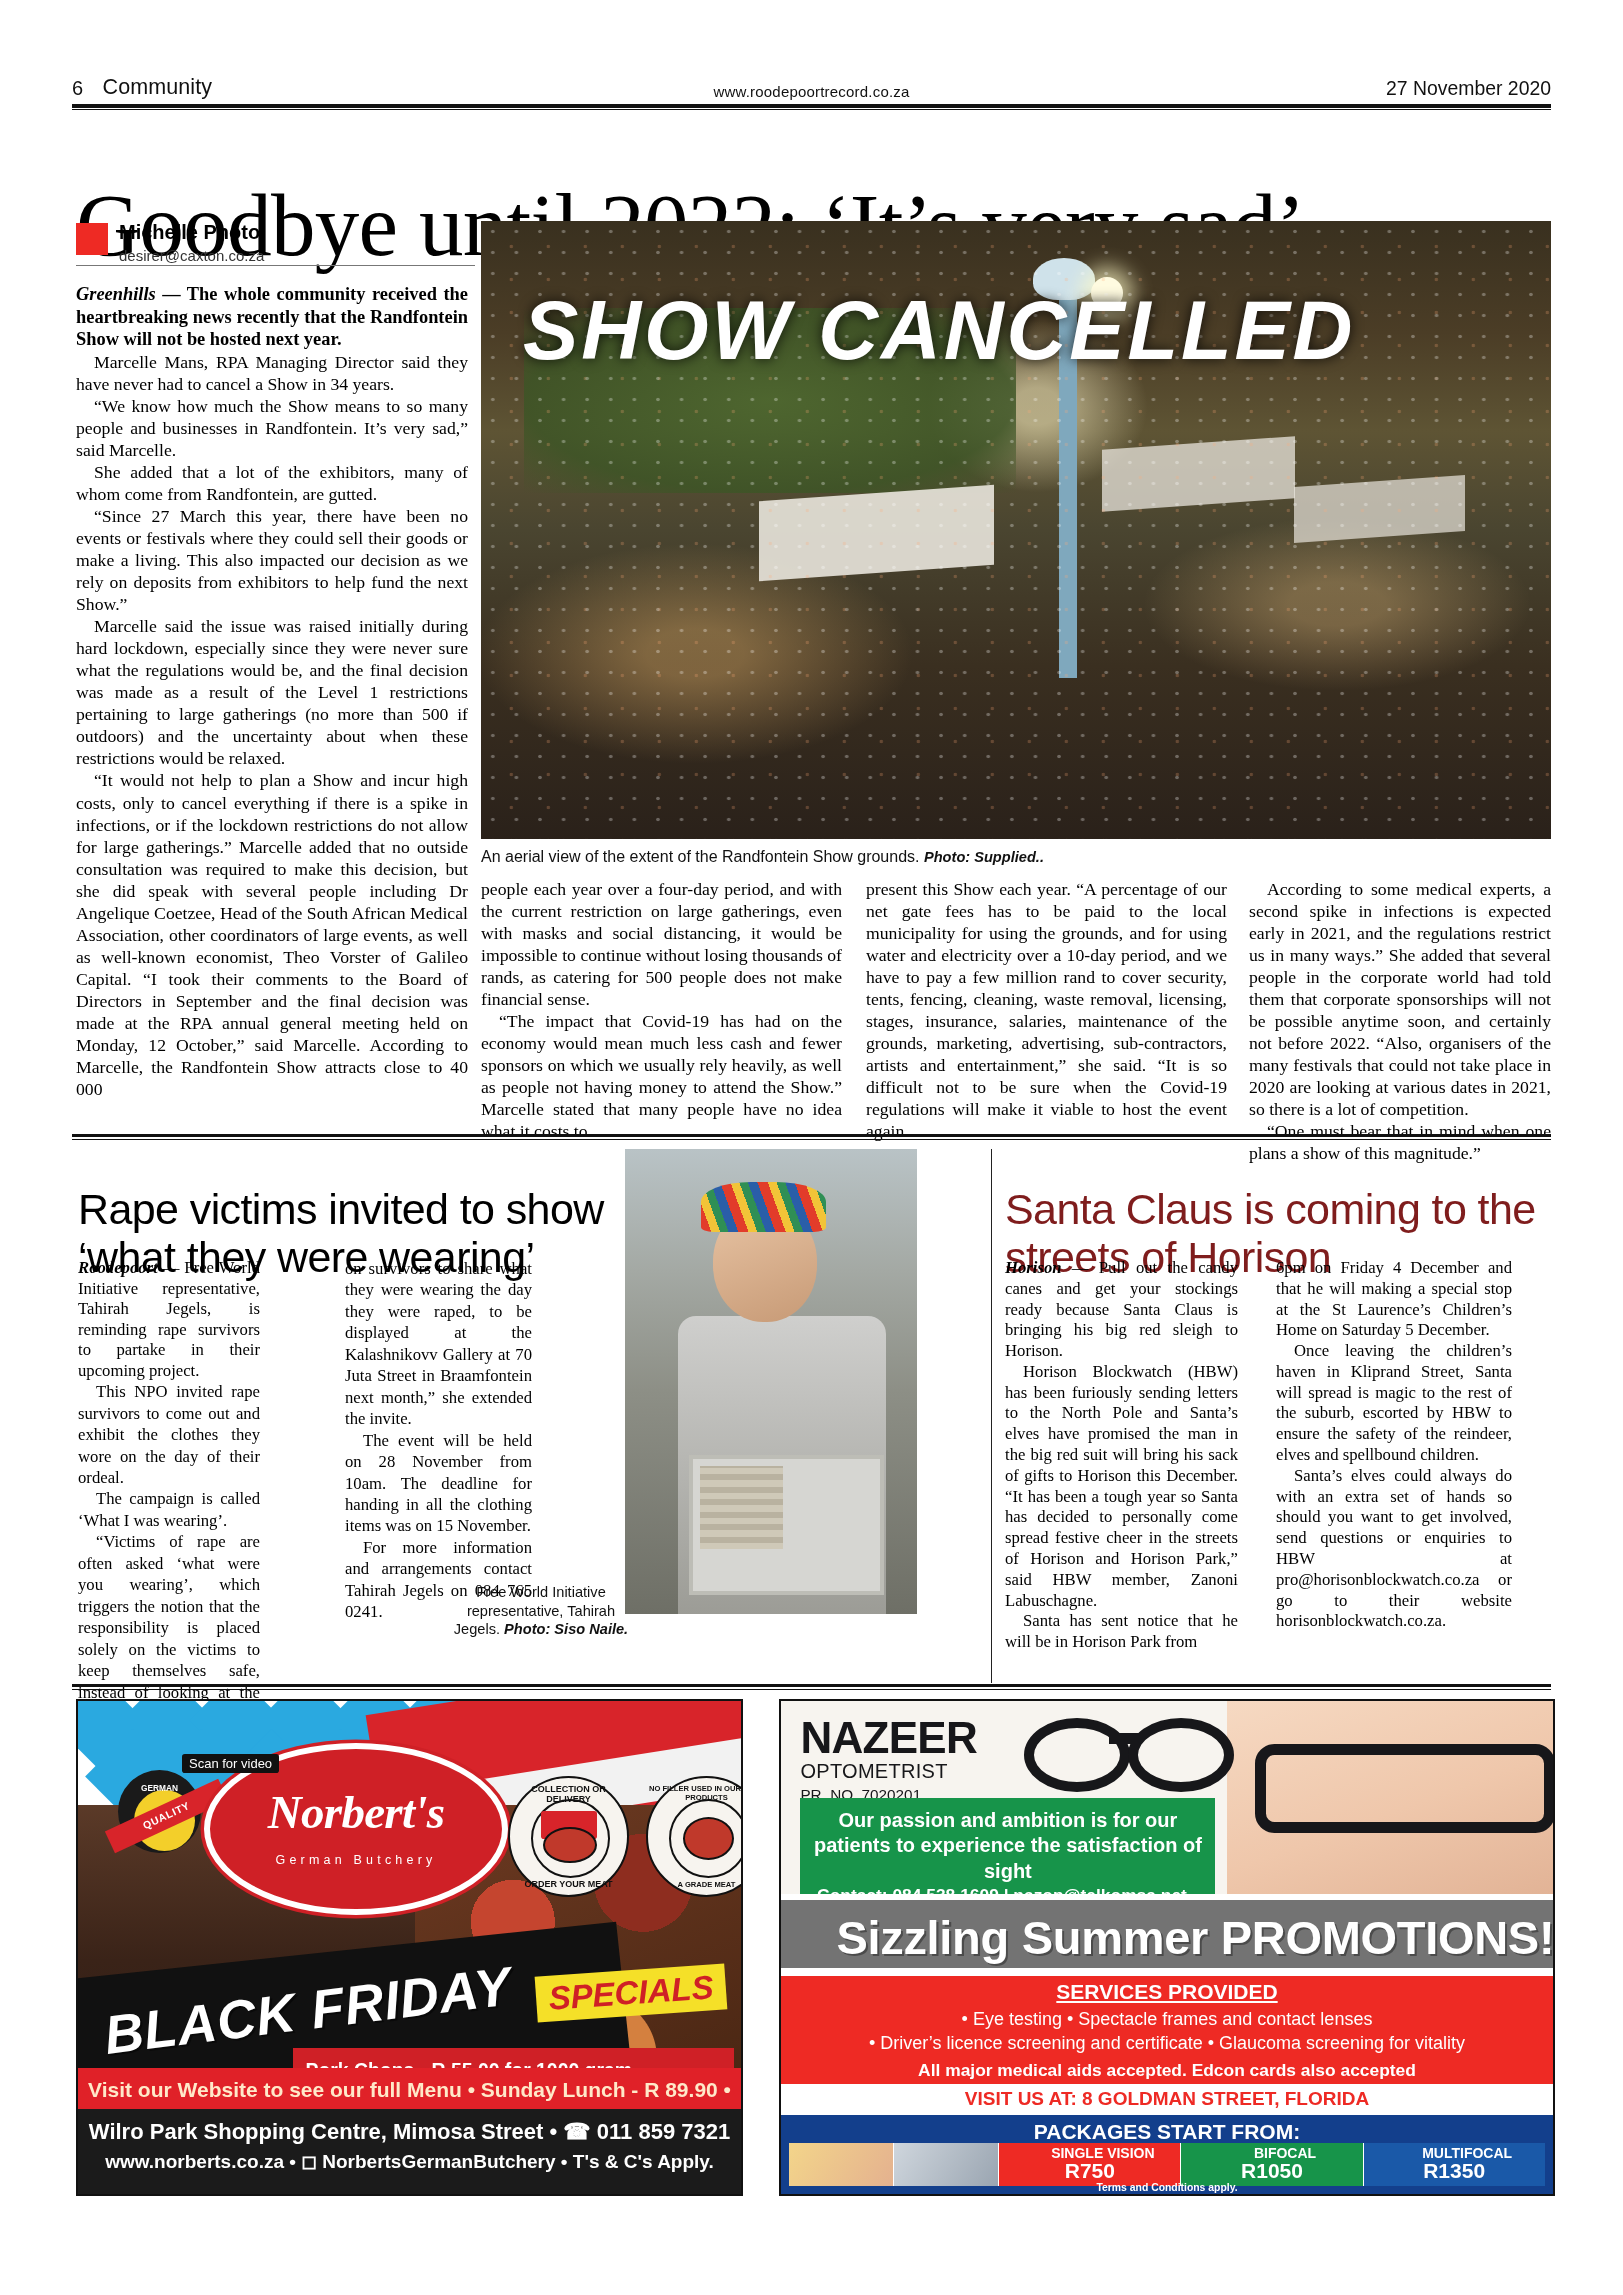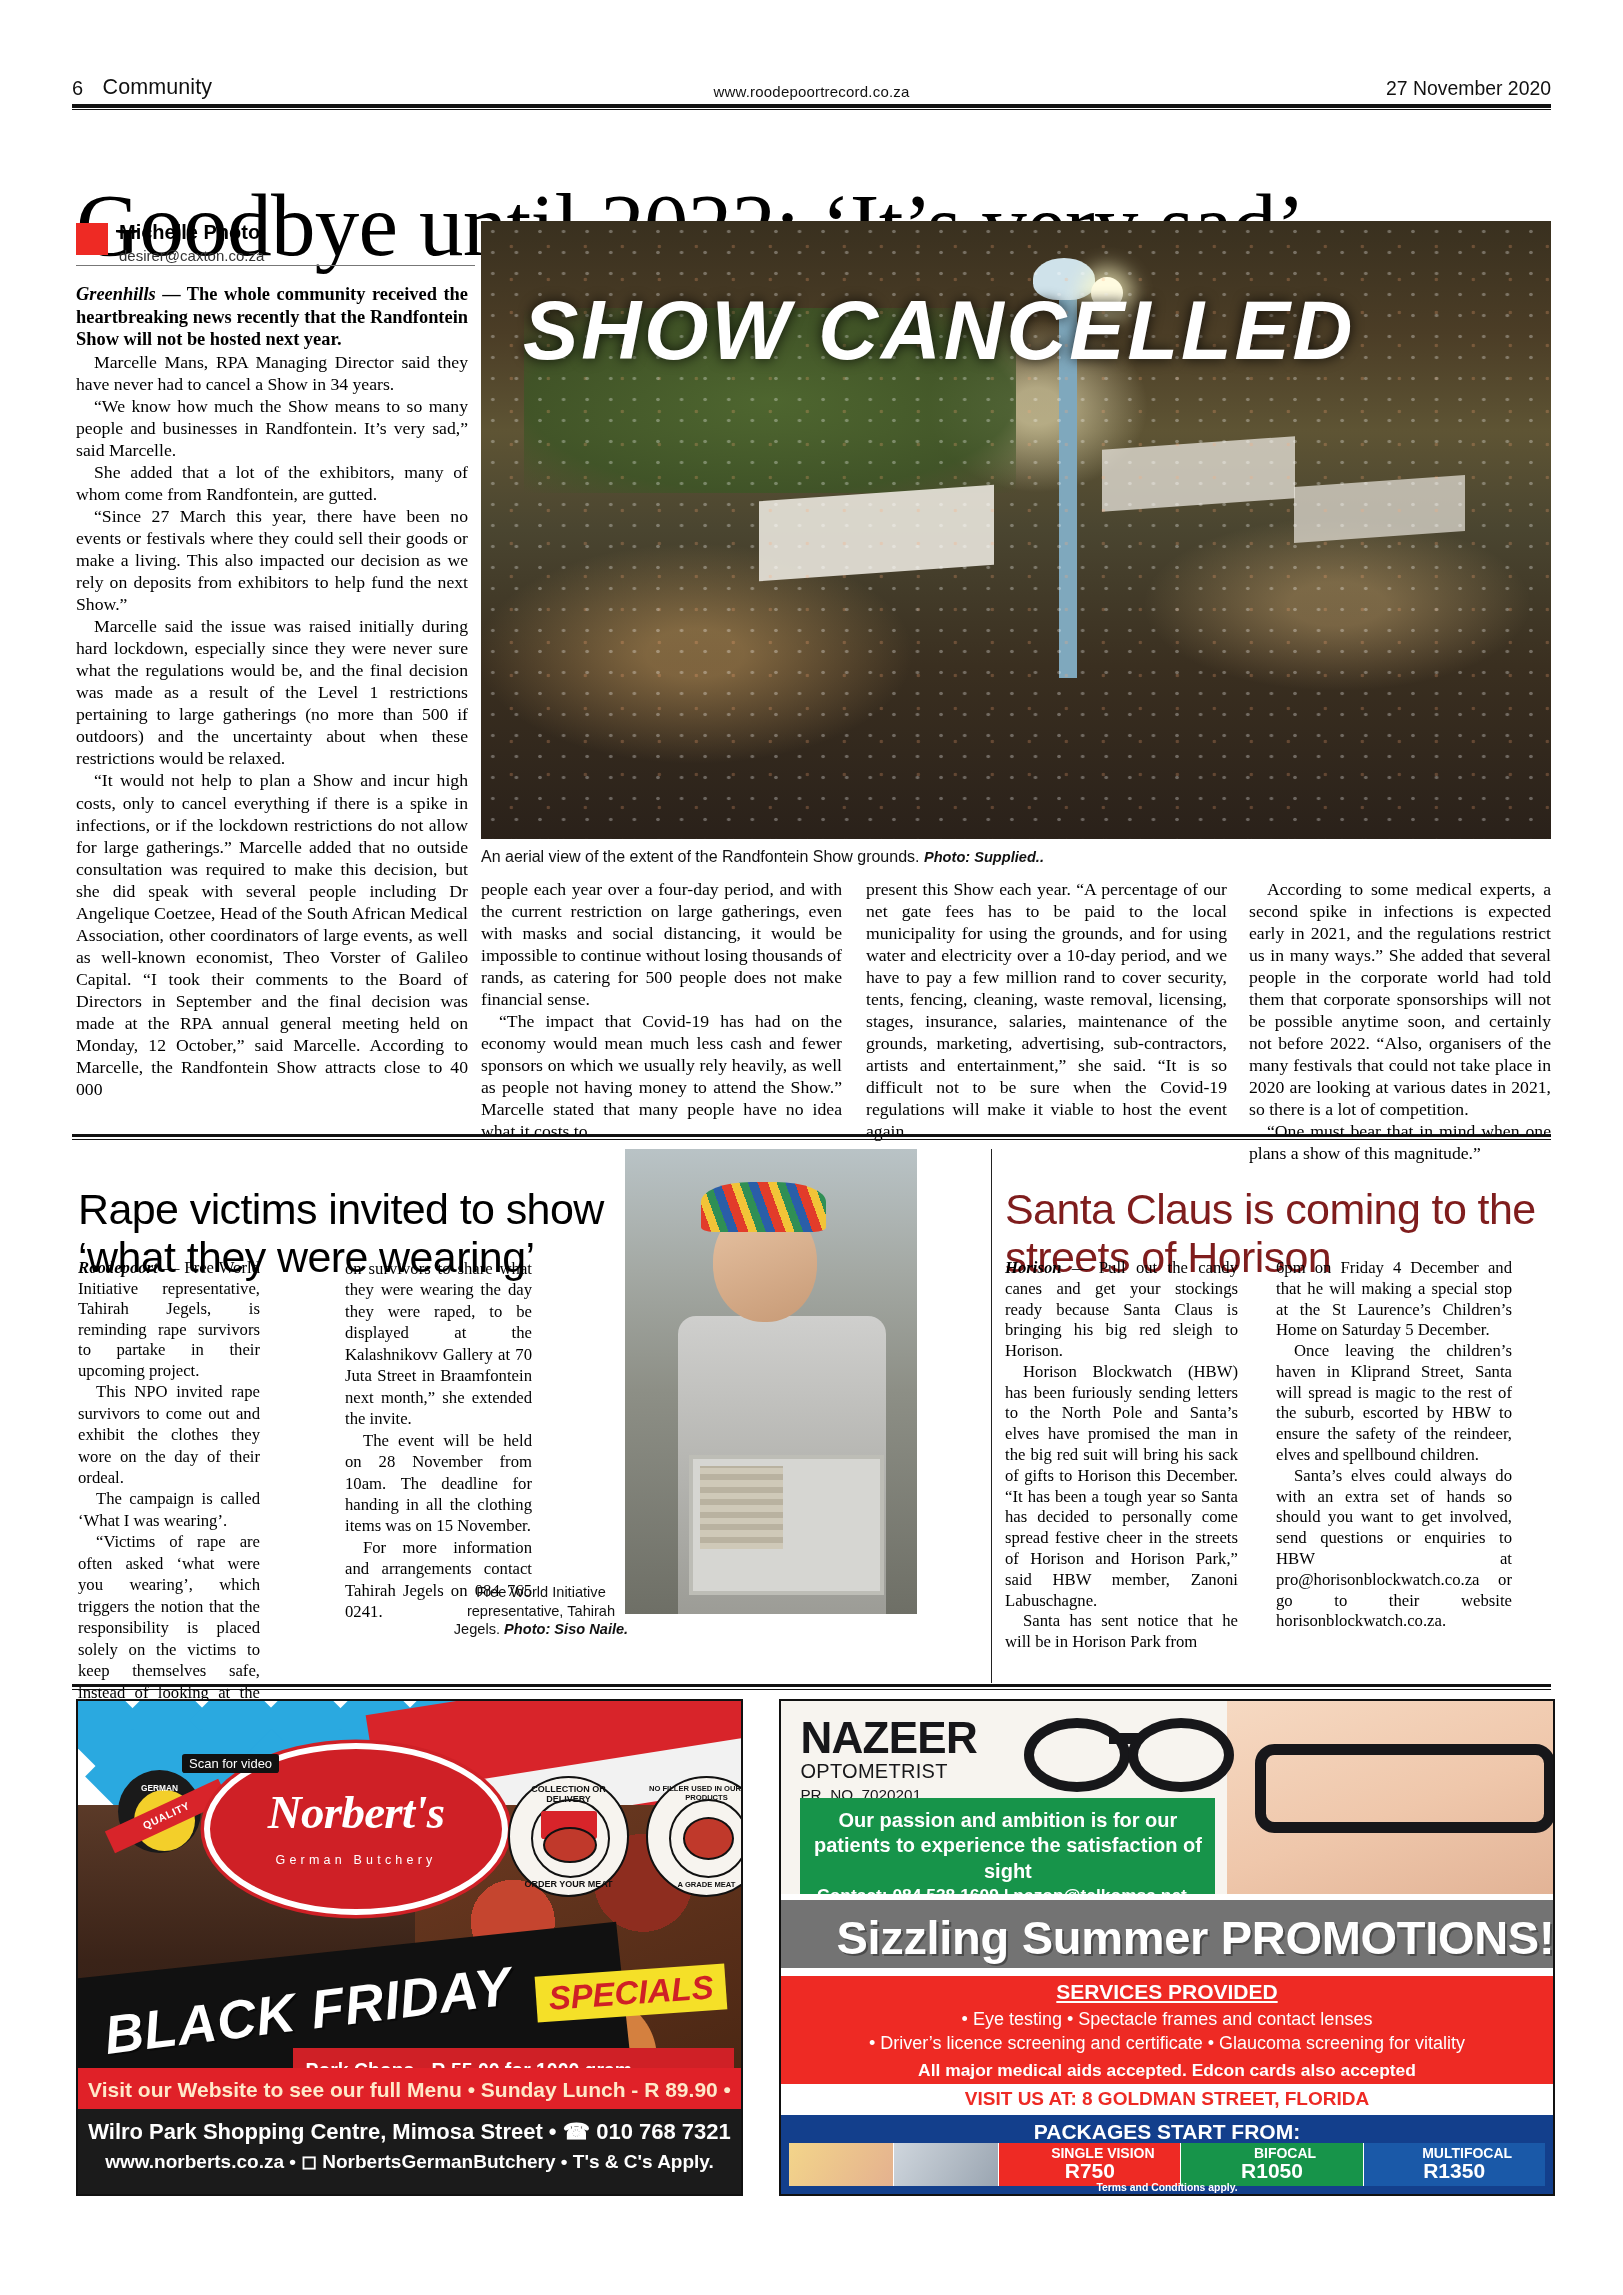--- a/index.html
+++ b/index.html
@@ -399,21 +399,21 @@
 
     <div class="n-roast">ROAST PORK NECK</div>
     <div class="n-r50">
         <span>R50</span>
       </div>
 
     <div class="n-redbar">
         <span>Visit our Website to see our full Menu • Sunday Lunch - R 89.90 • RSVP.</span>
       </div>
     <div class="n-blackbar">
-      <div class="n-b1">Wilro Park Shopping Centre, Mimosa Street  •  ☎ 010 768 7321</div>
+      <div class="n-b1">Wilro Park Shopping Centre, Mimosa Street  •  ☎ 011 859 7321</div>
       <div class="n-b2">www.norberts.co.za  •  ◻ NorbertsGermanButchery  •  T's &amp; C's Apply.</div>
     </div>
   </div>
 
   <div class="ad-z">
     <div class="z-top">
       <div class="z-face"></div>
       <div class="z-logo">
         <div class="z-nazeer">NAZEER</div>
         <div class="z-opt">OPTOMETRIST</div>

